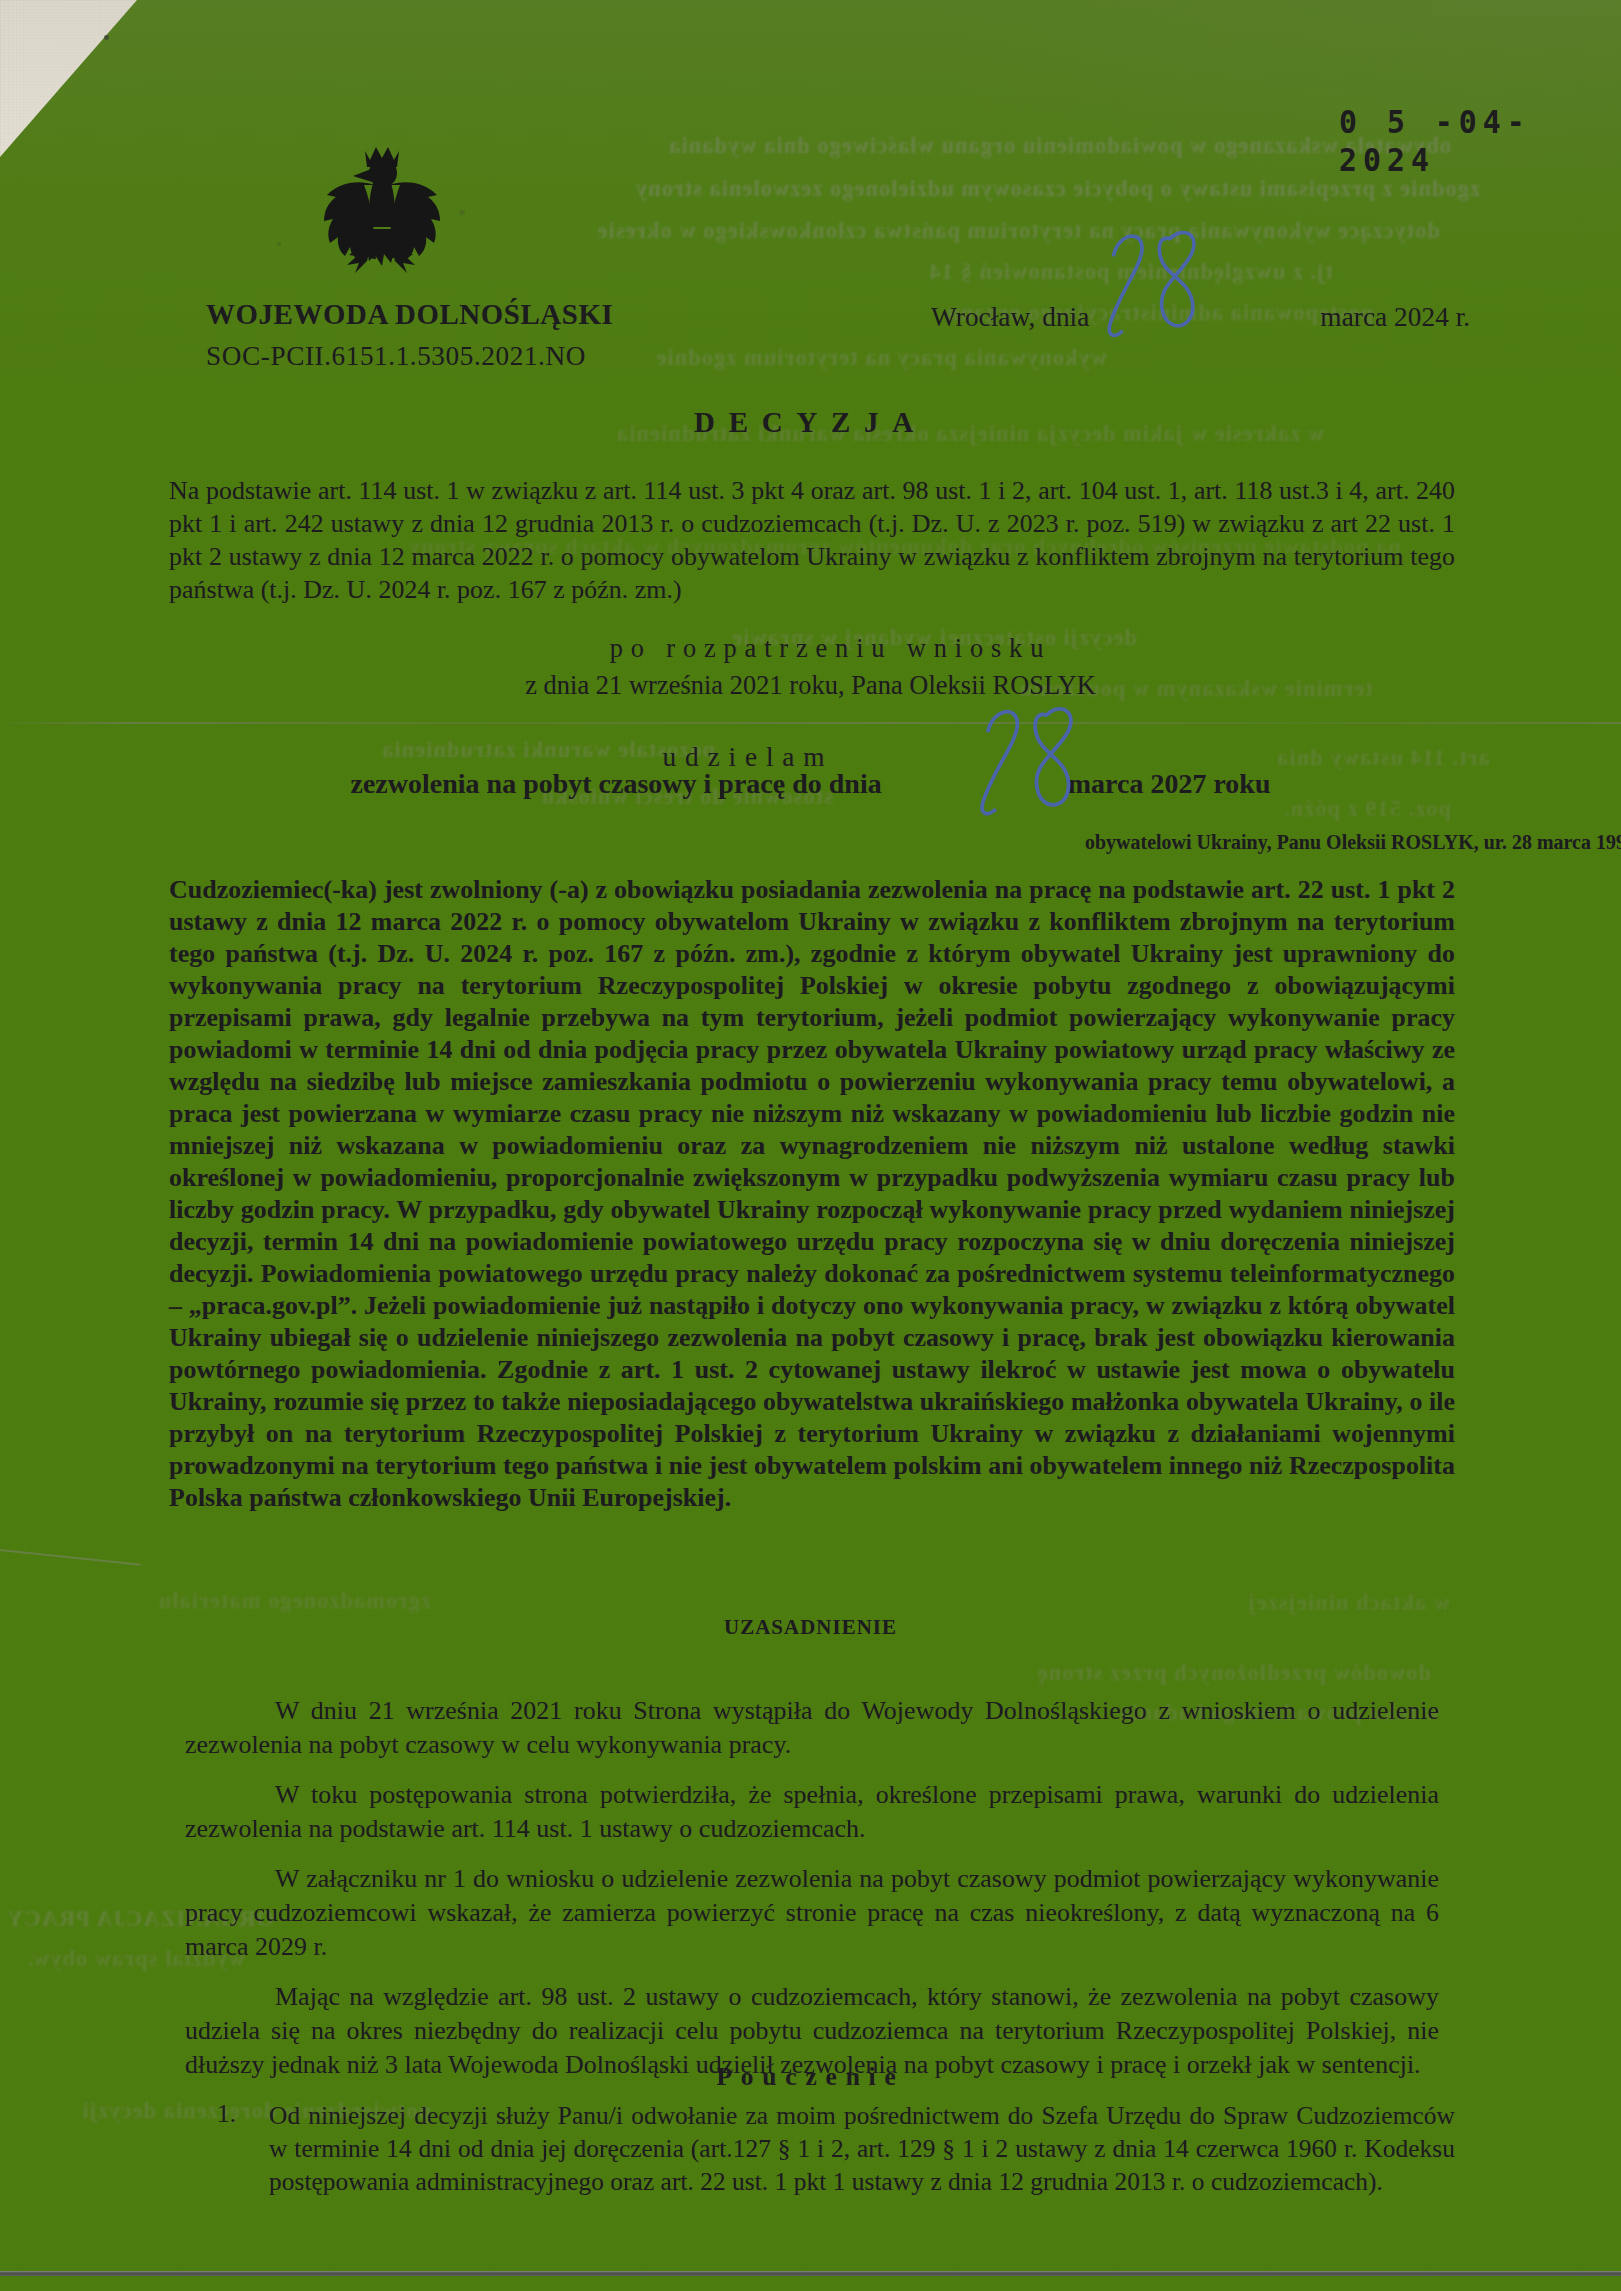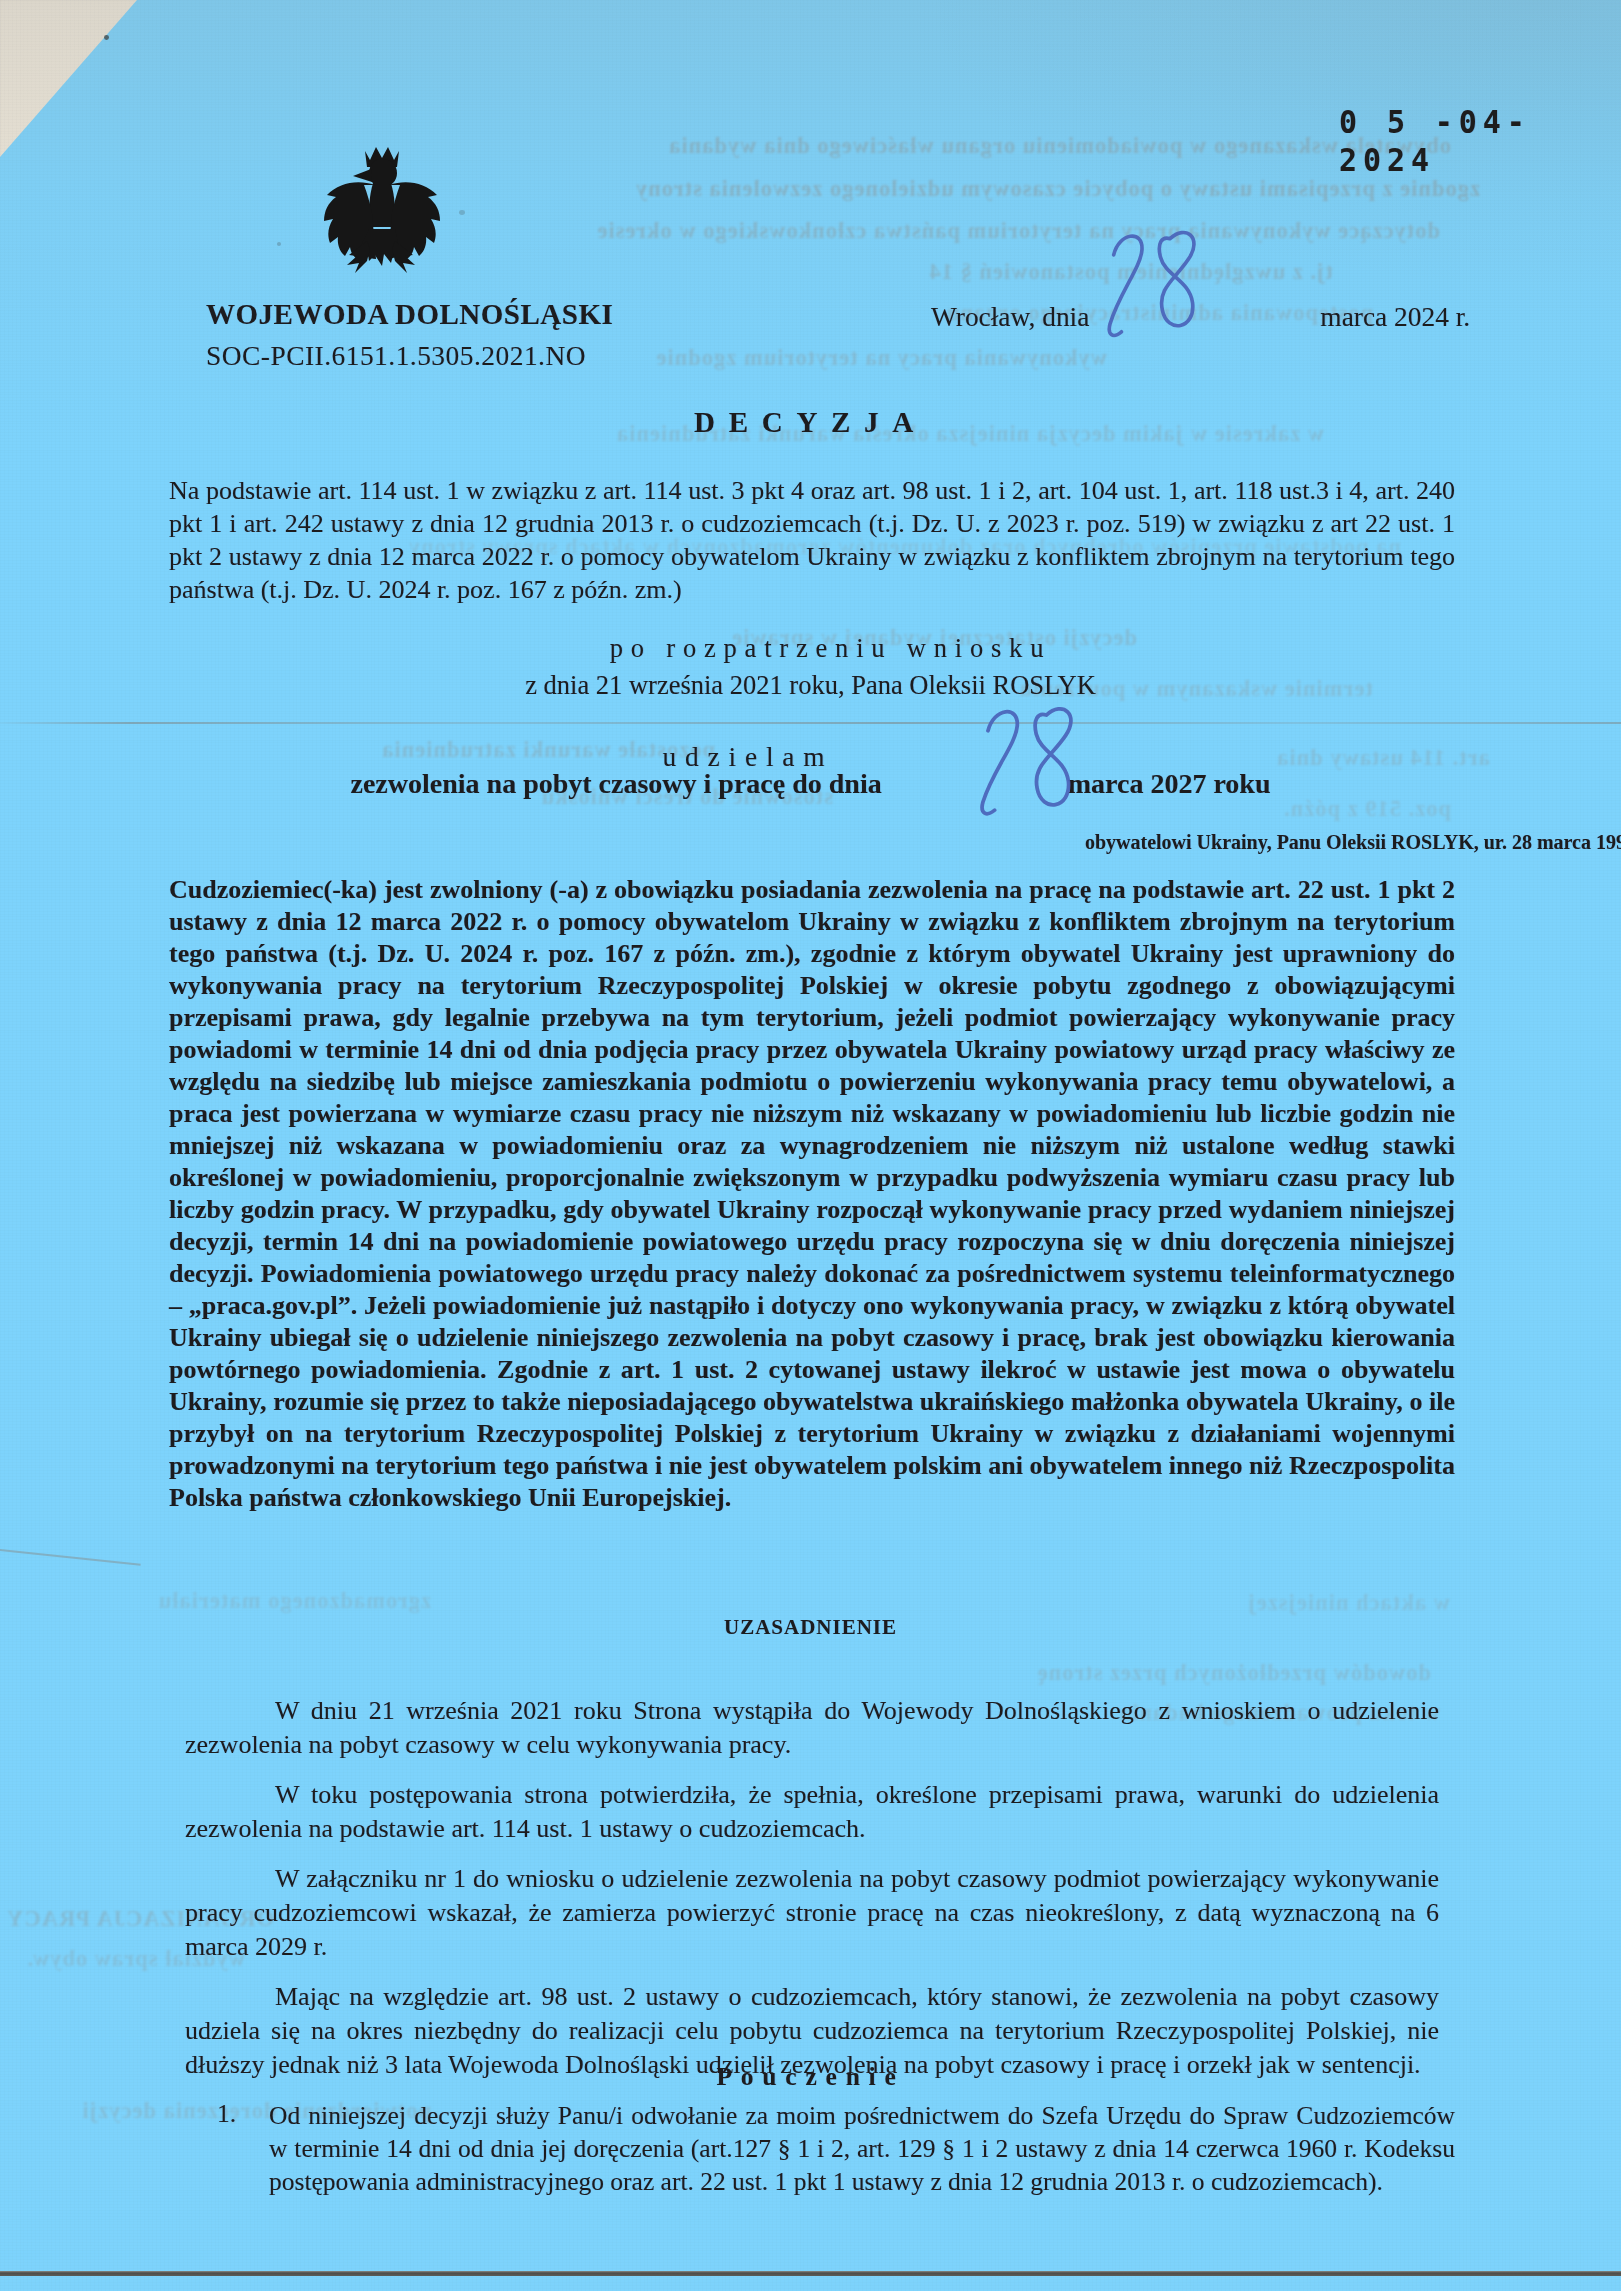--- a/index.html
+++ b/index.html
@@ -1,19 +1,19 @@
 <!DOCTYPE html>
 <html lang="pl"><head>
 <meta charset="utf-8">
 <style>
   html,body{margin:0;padding:0;background:#888;}
   #page{
     position:relative;
     width:1621px;height:2292px;
-    background:#7dd3fc;
+    background:#4d7c0f;
     overflow:hidden;
     font-family:"Liberation Serif", serif;
     color:#1c1c1e;
   }
   
   #page::before{
     content:"";position:absolute;inset:0;pointer-events:none;z-index:3;
     background:
       linear-gradient(180deg, rgba(135,135,132,.17), rgba(135,135,132,.06) 196px, rgba(0,0,0,0) 451px),
       radial-gradient(882px 412px at 95% 0%, rgba(120,120,118,.10), rgba(0,0,0,0) 70%),

